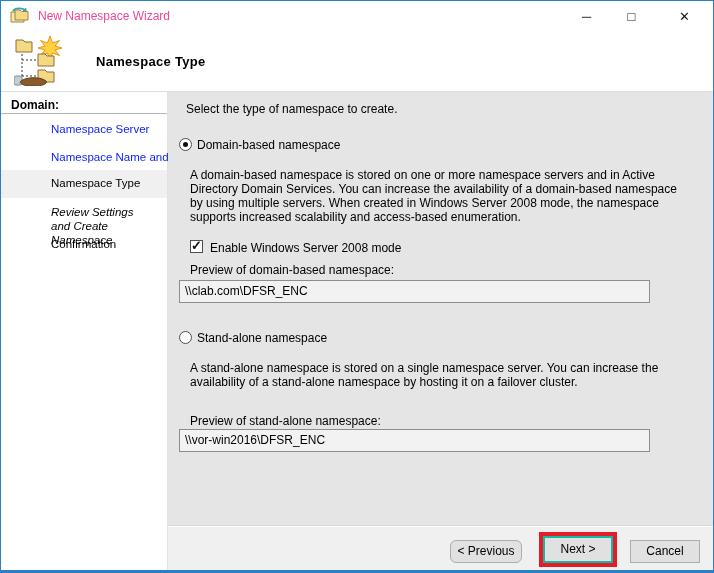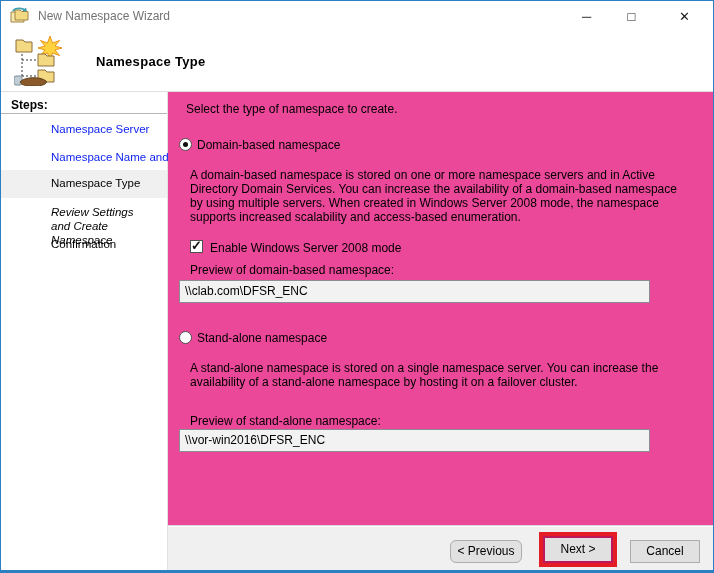--- a/index.html
+++ b/index.html
@@ -8,21 +8,21 @@
 
   .window {
     position:relative; width:714px; height:573px;
     border:1px solid #2b7fc2; border-bottom-width:3px;
     background:#ffffff; overflow:hidden;
   }
 
   
   .titlebar { height:30px; background:#ffffff; display:flex; align-items:center; }
   .titlebar-icon { width:20px; height:18px; margin:0 8px 0 9px; flex:0 0 auto; }
-  .titlebar-title { font-size:12px; color:#737373; }
+  .titlebar-title { font-size:12px; color:#ec4899; }
   .titlebar-spacer { flex:1; }
   .winctl { width:45px; height:30px; display:flex; align-items:center; justify-content:center;
             color:#1a1a1a; cursor:default; }
   .winctl.min  { font-size:13px; }
   .winctl.max  { font-size:13px; margin-right:8px; }
   .winctl.close{ font-size:13px; margin-right:6px; }
 
   
   .header { height:61px; background:#ffffff; border-bottom:1px solid #dfdfdf;
             display:flex; align-items:center; position:relative; }
@@ -35,21 +35,21 @@
   .sidebar { width:167px; background:#ffffff; border-right:1px solid #e2e2e2;
              position:relative; flex:0 0 auto; }
   .steps-heading { position:absolute; left:10px; top:6px; font-weight:bold; font-size:12px; }
   .steps-rule { position:absolute; left:0; top:21px; width:166px; height:1px; background:#b5b5b5; }
   .step { position:absolute; left:10px; font-size:11.5px; white-space:nowrap;padding-left:40px; }
   .step.link { color:#0b1ff0; cursor:pointer; }
   .step.wrap { white-space:normal; width:138px; line-height:14px;font-style:italic; }
   .step-highlight { position:absolute; left:0; top:78px; width:166px; height:28px; background:#f0f0f0; }
 
   .main { display:flex; flex-direction:column; width:545px; }
-  .content { position:relative; height:433px; background:#ec4899; }
+  .content { position:relative; height:433px; background:#e5e5e5; }
 
   .intro { position:absolute; left:18px; top:10px; }
 
   .radio { position:absolute; width:13px; height:13px; border:1px solid #4f4f4f;
            border-radius:50%; background:#ffffff; }
   .radio.checked::after { content:""; position:absolute; left:3px; top:3px;
            width:5px; height:5px; border-radius:50%; background:#101010; }
   .radio-label { position:absolute; }
 
   .para { position:absolute; left:22px; width:487px; line-height:14px;margin-top:8px; }
@@ -67,21 +67,21 @@
   .footer { position:relative; height:45px; background:#f0f0f0;
             border-top:1px solid #d9d9d9; box-shadow:inset 0 1px 0 #ffffff; }
   .btn { position:absolute; top:14px; height:23px; background:#e1e1e1;
          border:1px solid #adadad; font-family:"Liberation Sans",sans-serif;
          font-size:12px; text-align:center; line-height:21px; cursor:default; }
   .btn-previous { left:282px; width:72px;border-radius:6px; }
   .btn-cancel   { left:462px; width:70px; }
   .next-annotation { position:absolute; left:371px; top:6px; width:78px; height:35px;
                      border:4px solid #e31c25; }
   .btn-next { position:absolute; left:0px; top:0px; width:70px; height:27px;
-              background:#e1e1e1; border:2px solid #be185d; font-size:12px;
+              background:#e1e1e1; border:2px solid #14b8a6; font-size:12px;
               text-align:center; line-height:23px; }
 </style>
 </head>
 <body>
 
 <div class="window">
 
   <div class="titlebar">
     <svg class="titlebar-icon" viewBox="0 0 20 18">
       <path d="M1 5 h5 l1.5 1.5 H14 V15 H1 Z" fill="#f7e9b0" stroke="#a08443" stroke-width="1"></path>
@@ -113,21 +113,21 @@
 
       <rect x="0" y="40" width="8" height="9" rx="2" fill="#c2ced6" stroke="#7b8a94" stroke-width="1"></rect>
       <path d="M6 46 C10 41, 26 40, 32 45 C34 47, 30 50, 20 50 C12 50, 7 49, 6 46 Z" fill="#8a5a2b" stroke="#5f3c18" stroke-width="1"></path>
     </svg>
     <span class="header-title">Namespace Type</span>
   </div>
 
   <div class="body">
 
     <div class="sidebar">
-      <div class="steps-heading">Steps:</div>
+      <div class="steps-heading">Domain:</div>
       <div class="steps-rule"></div>
       <div class="step-highlight"></div>
       <div class="step link" style="top:31px;">Namespace Server</div>
       <div class="step link" style="top:59px;">Namespace Name and Settings</div>
       <div class="step" style="top:85px;">Namespace Type</div>
       <div class="step wrap" style="top:113px;">Review Settings and Create Namespace</div>
       <div class="step" style="top:146px;">Confirmation</div>
     </div>
 
     <div class="main">

